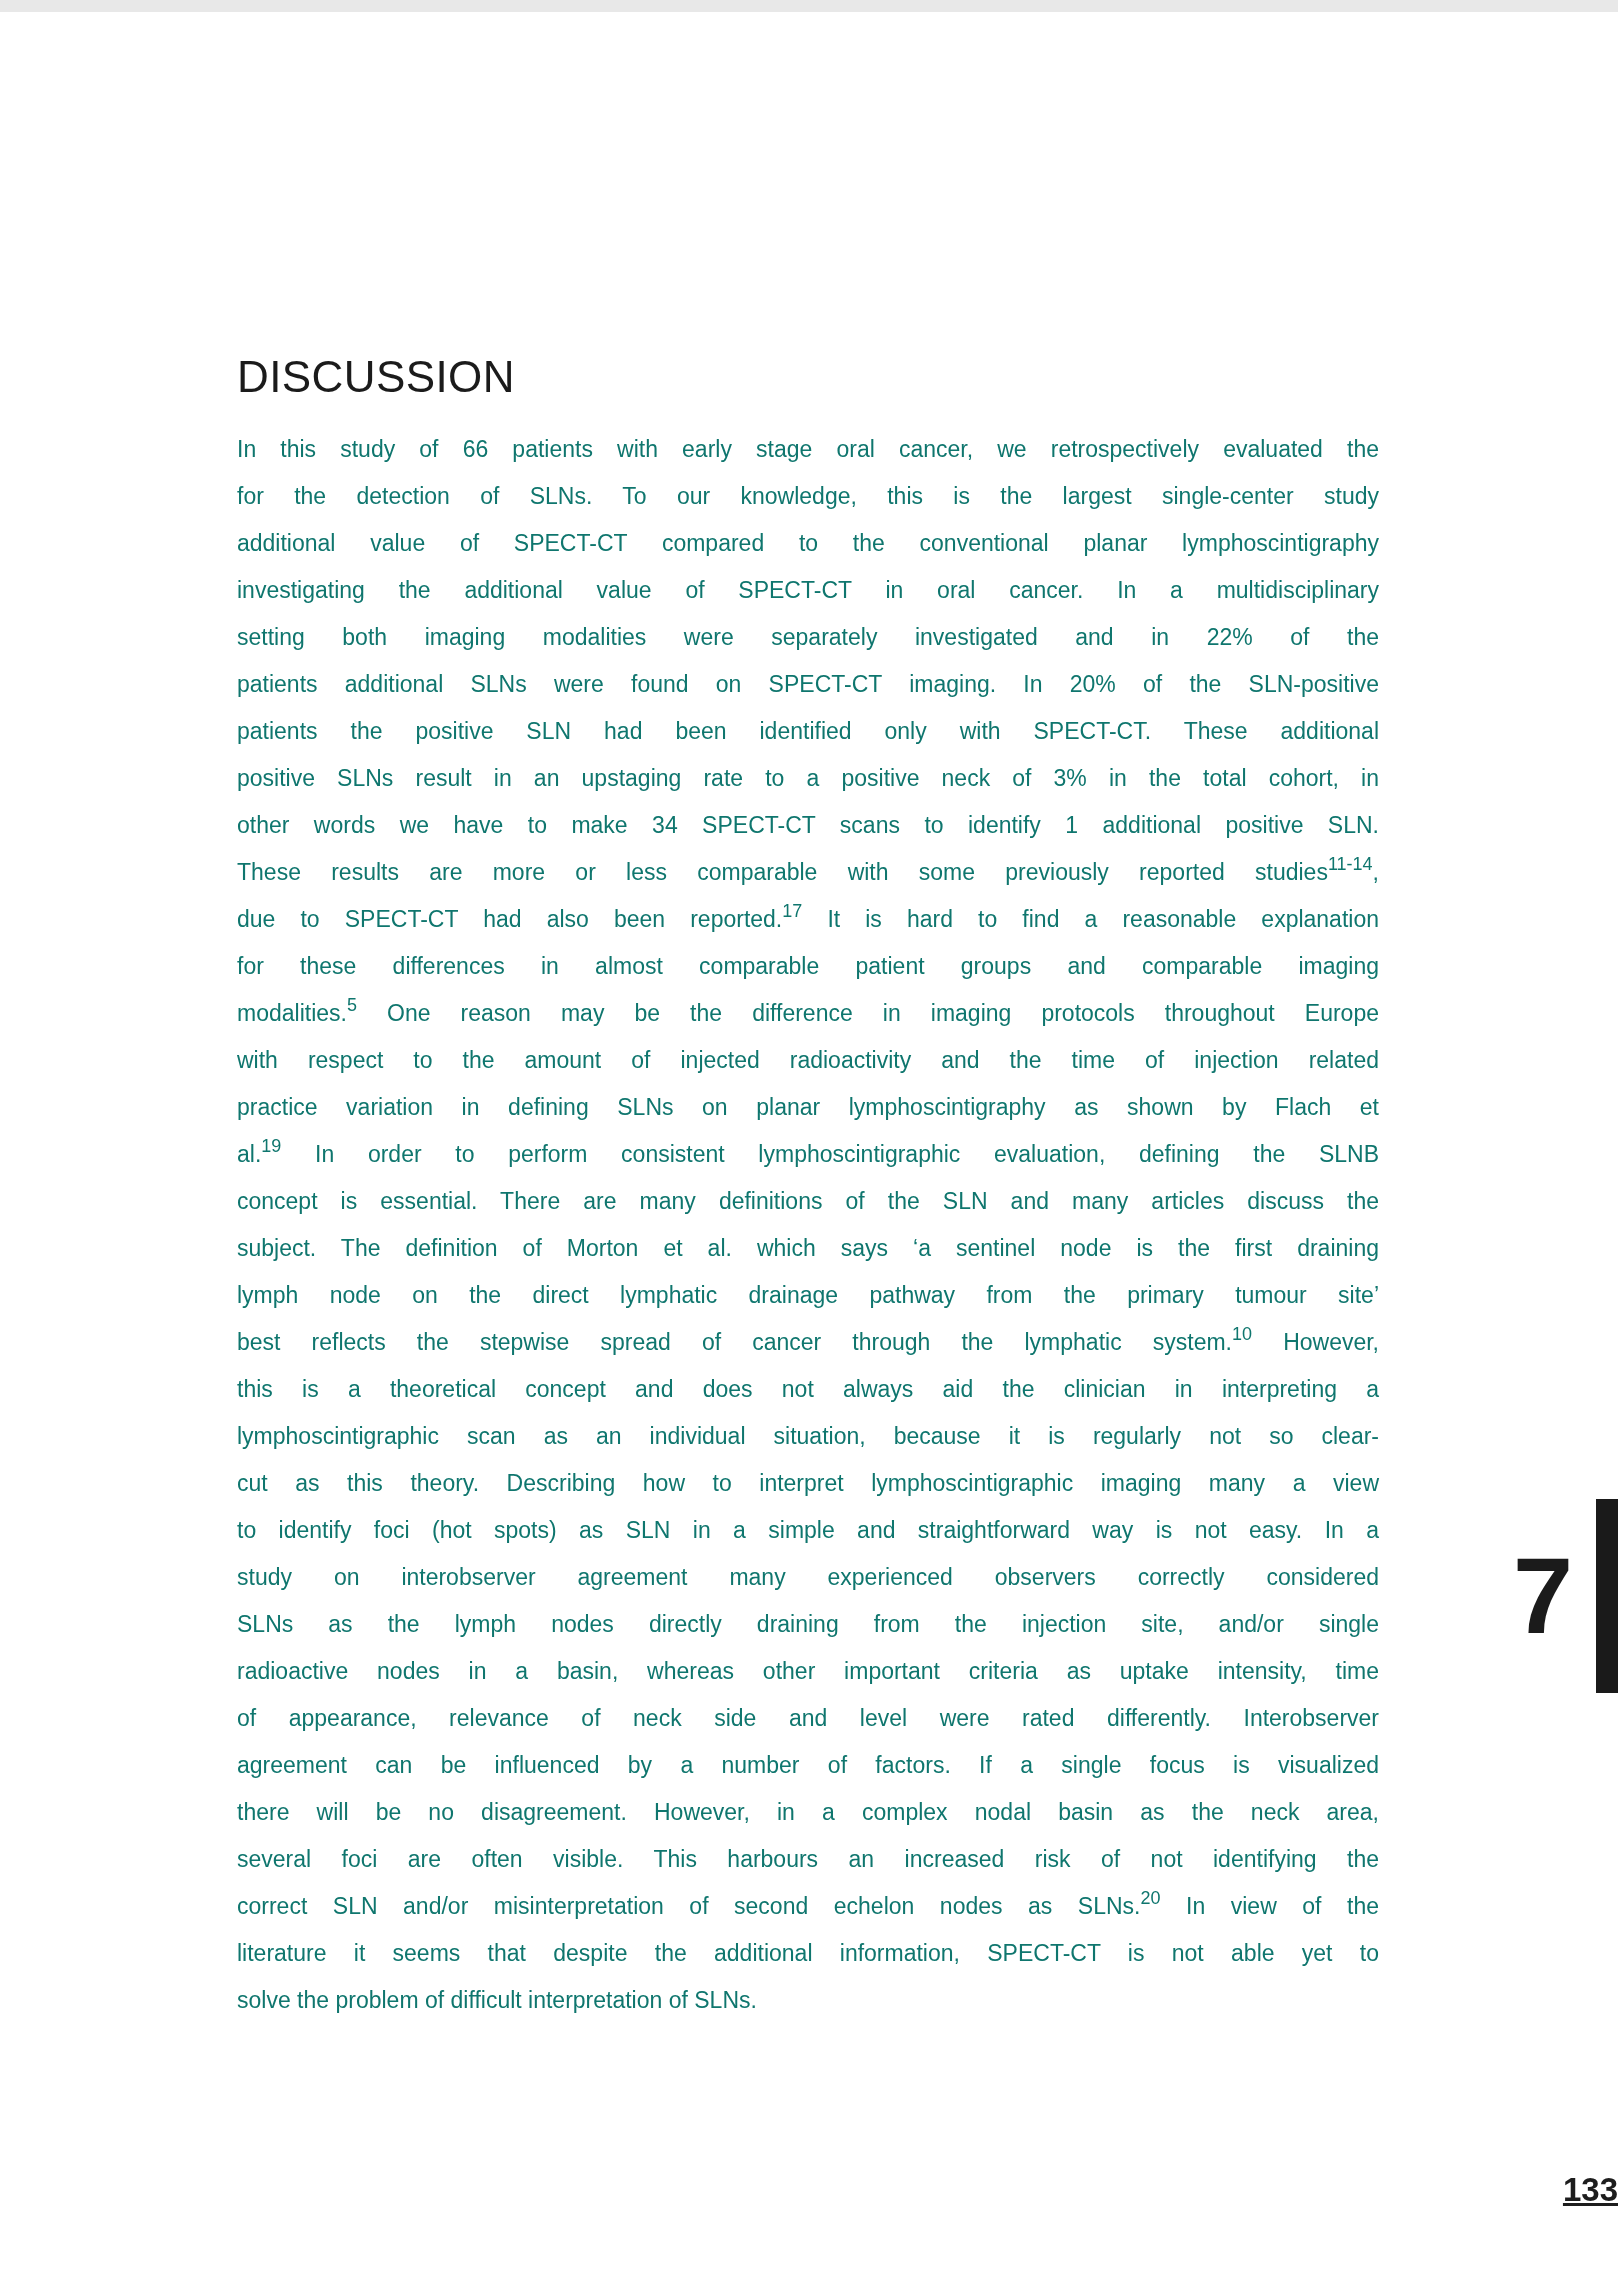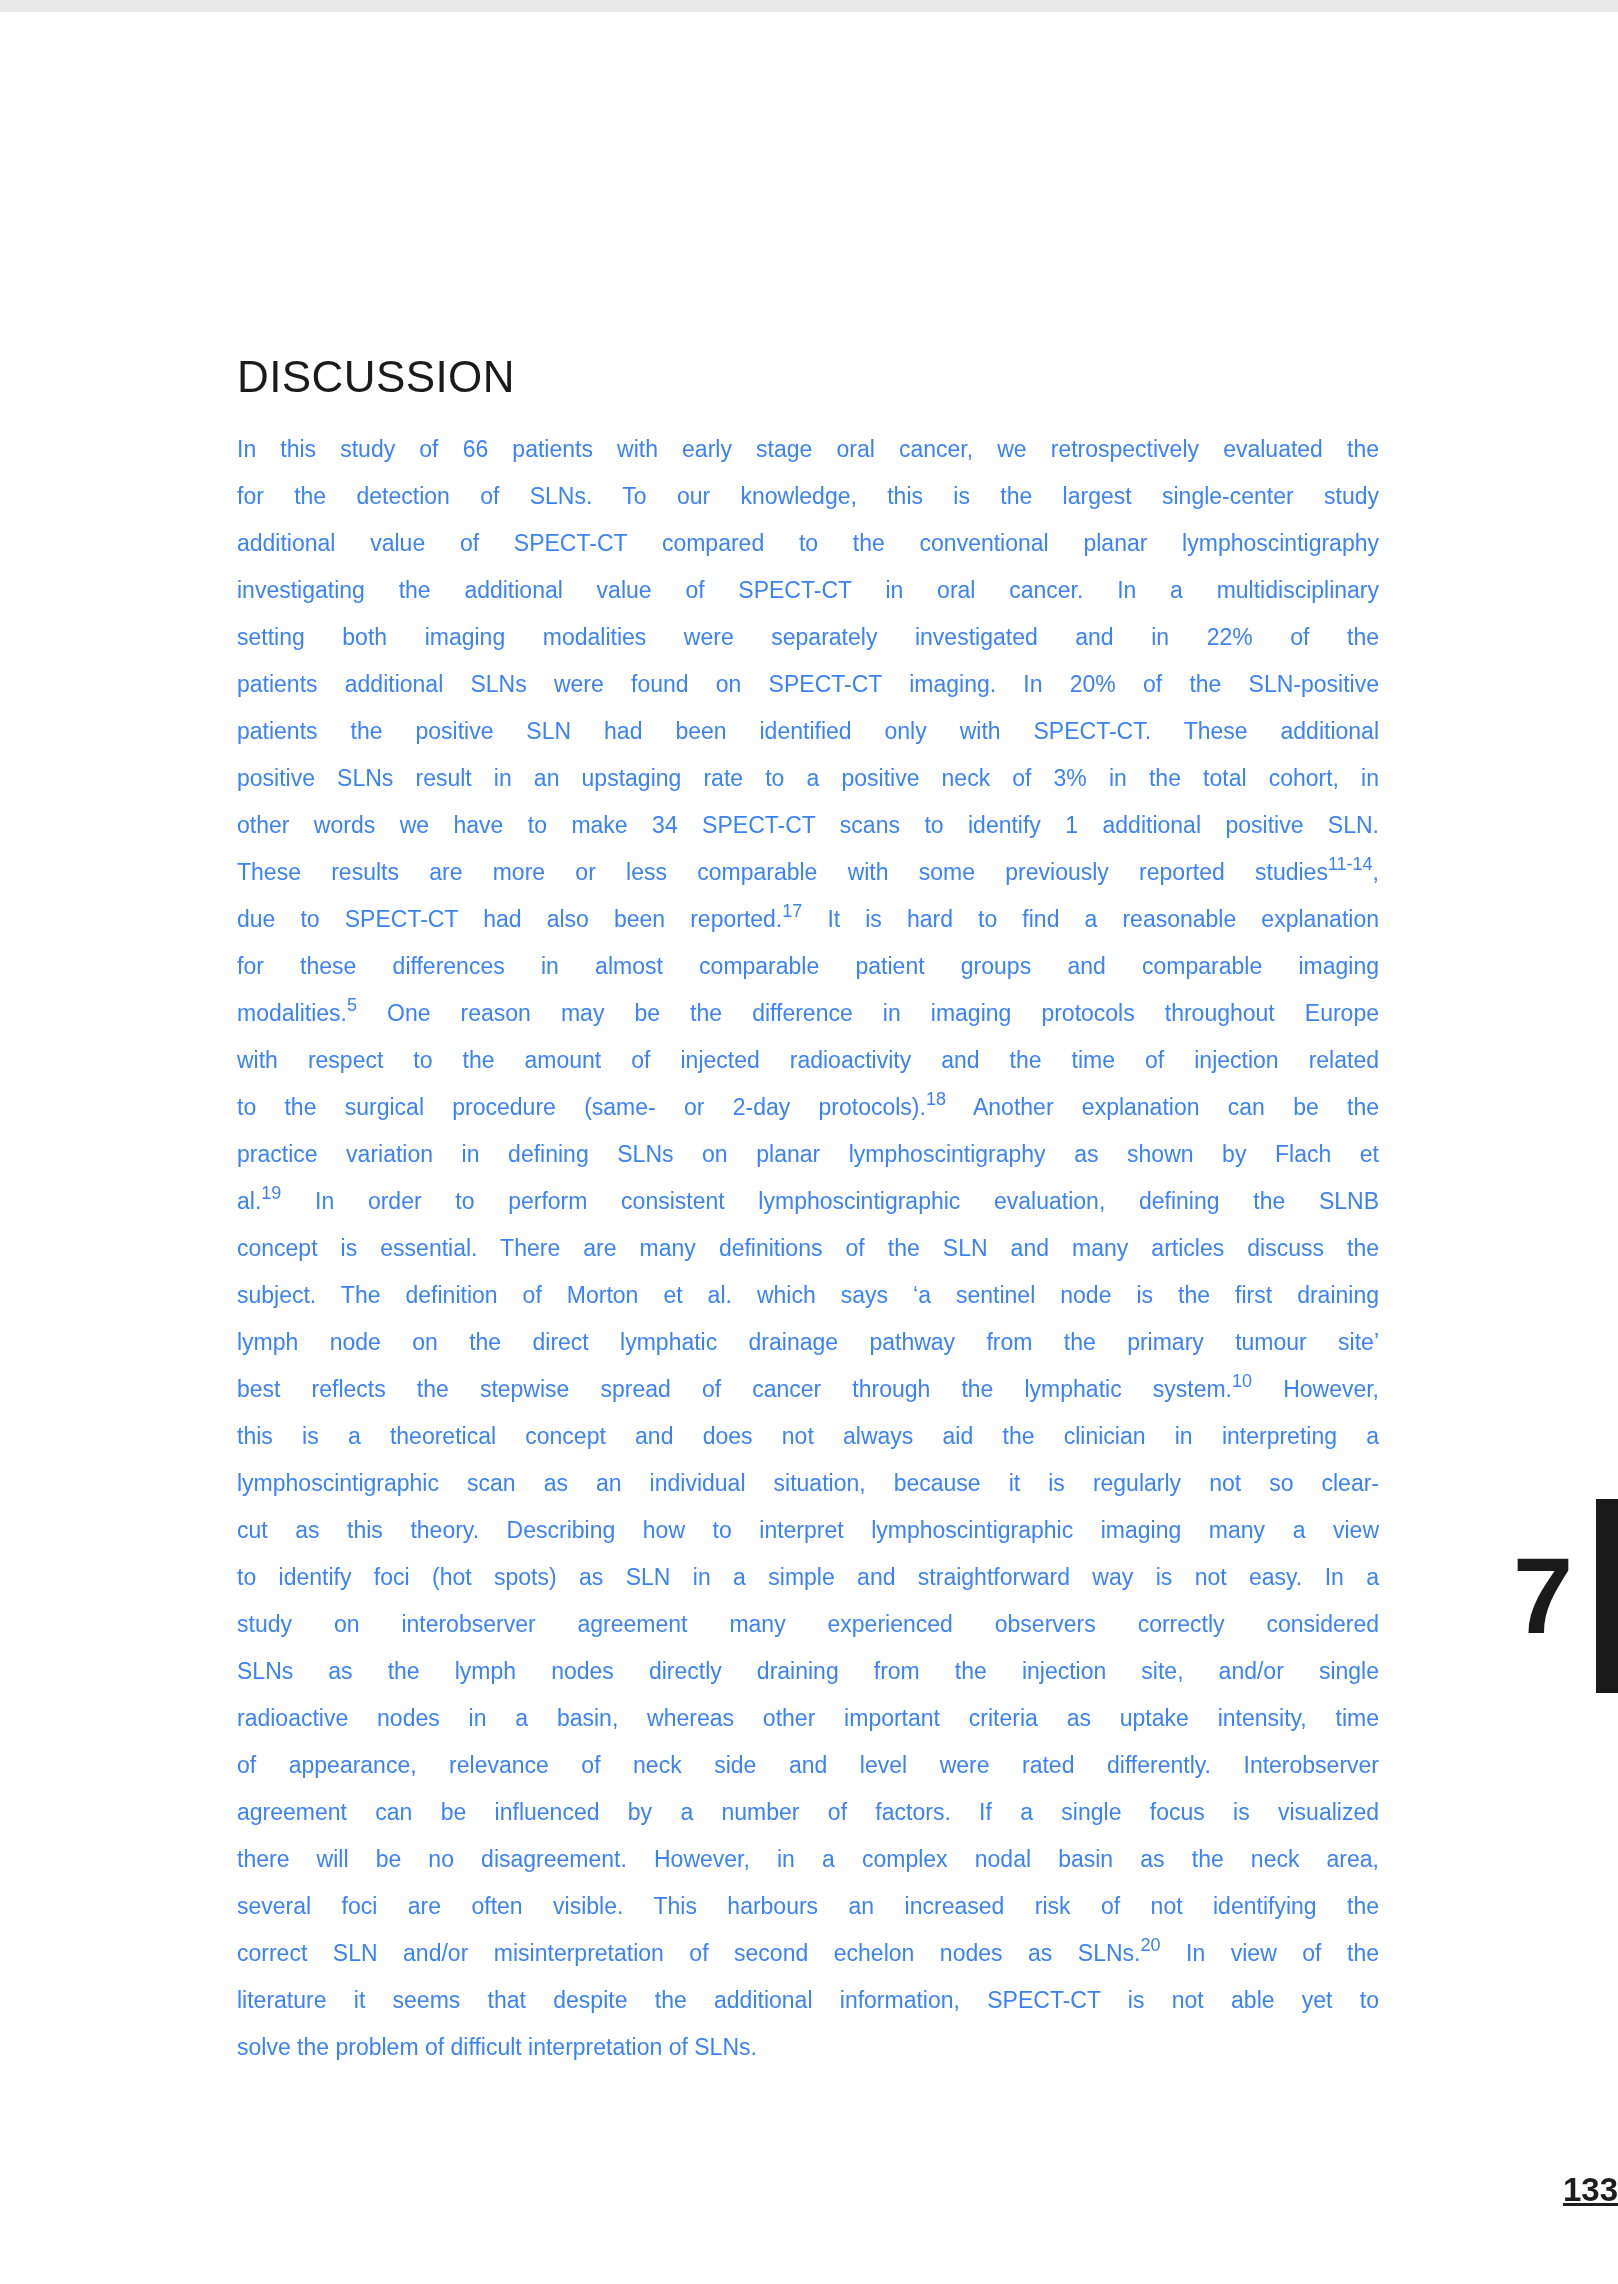--- a/index.html
+++ b/index.html
@@ -27,21 +27,21 @@
     letter-spacing: 0.4px;
     color: #1b1b1b;
   }
   .body-text {
     position: absolute;
     left: 237px;
     top: 414px;
     width: 1142px;
     font-size: 23px;
     line-height: 47px;
-    color: #3b82f6;
+    color: #0f766e;
   }
   .para-line {
     text-align: justify;
     text-align-last: justify;
     white-space: normal;
   }
   .para-line.last {
     text-align-last: left;
   }
   .para-line sup {
@@ -96,21 +96,20 @@
       <div class="para-line">setting both imaging modalities were separately investigated and in 22% of the</div>
       <div class="para-line">patients additional SLNs were found on SPECT-CT imaging. In 20% of the SLN-positive</div>
       <div class="para-line">patients the positive SLN had been identified only with SPECT-CT. These additional</div>
       <div class="para-line">positive SLNs result in an upstaging rate to a positive neck of 3% in the total cohort, in</div>
       <div class="para-line">other words we have to make 34 SPECT-CT scans to identify 1 additional positive SLN.</div>
       <div class="para-line">These results are more or less comparable with some previously reported studies<sup>11-14</sup>,</div>
       <div class="para-line">due to SPECT-CT had also been reported.<sup>17</sup> It is hard to find a reasonable explanation</div>
       <div class="para-line">for these differences in almost comparable patient groups and comparable imaging</div>
       <div class="para-line">modalities.<sup>5</sup> One reason may be the difference in imaging protocols throughout Europe</div>
       <div class="para-line">with respect to the amount of injected radioactivity and the time of injection related</div>
-      <div class="para-line">to the surgical procedure (same- or 2-day protocols).<sup>18</sup> Another explanation can be the</div>
       <div class="para-line">practice variation in defining SLNs on planar lymphoscintigraphy as shown by Flach et</div>
       <div class="para-line">al.<sup>19</sup> In order to perform consistent lymphoscintigraphic evaluation, defining the SLNB</div>
       <div class="para-line">concept is essential. There are many definitions of the SLN and many articles discuss the</div>
       <div class="para-line">subject. The definition of Morton et al. which says ‘a sentinel node is the first draining</div>
       <div class="para-line">lymph node on the direct lymphatic drainage pathway from the primary tumour site’</div>
       <div class="para-line">best reflects the stepwise spread of cancer through the lymphatic system.<sup>10</sup> However,</div>
       <div class="para-line">this is a theoretical concept and does not always aid the clinician in interpreting a</div>
       <div class="para-line">lymphoscintigraphic scan as an individual situation, because it is regularly not so clear-</div>
       <div class="para-line">cut as this theory. Describing how to interpret lymphoscintigraphic imaging many a view</div>
       <div class="para-line">to identify foci (hot spots) as SLN in a simple and straightforward way is not easy. In a</div>

